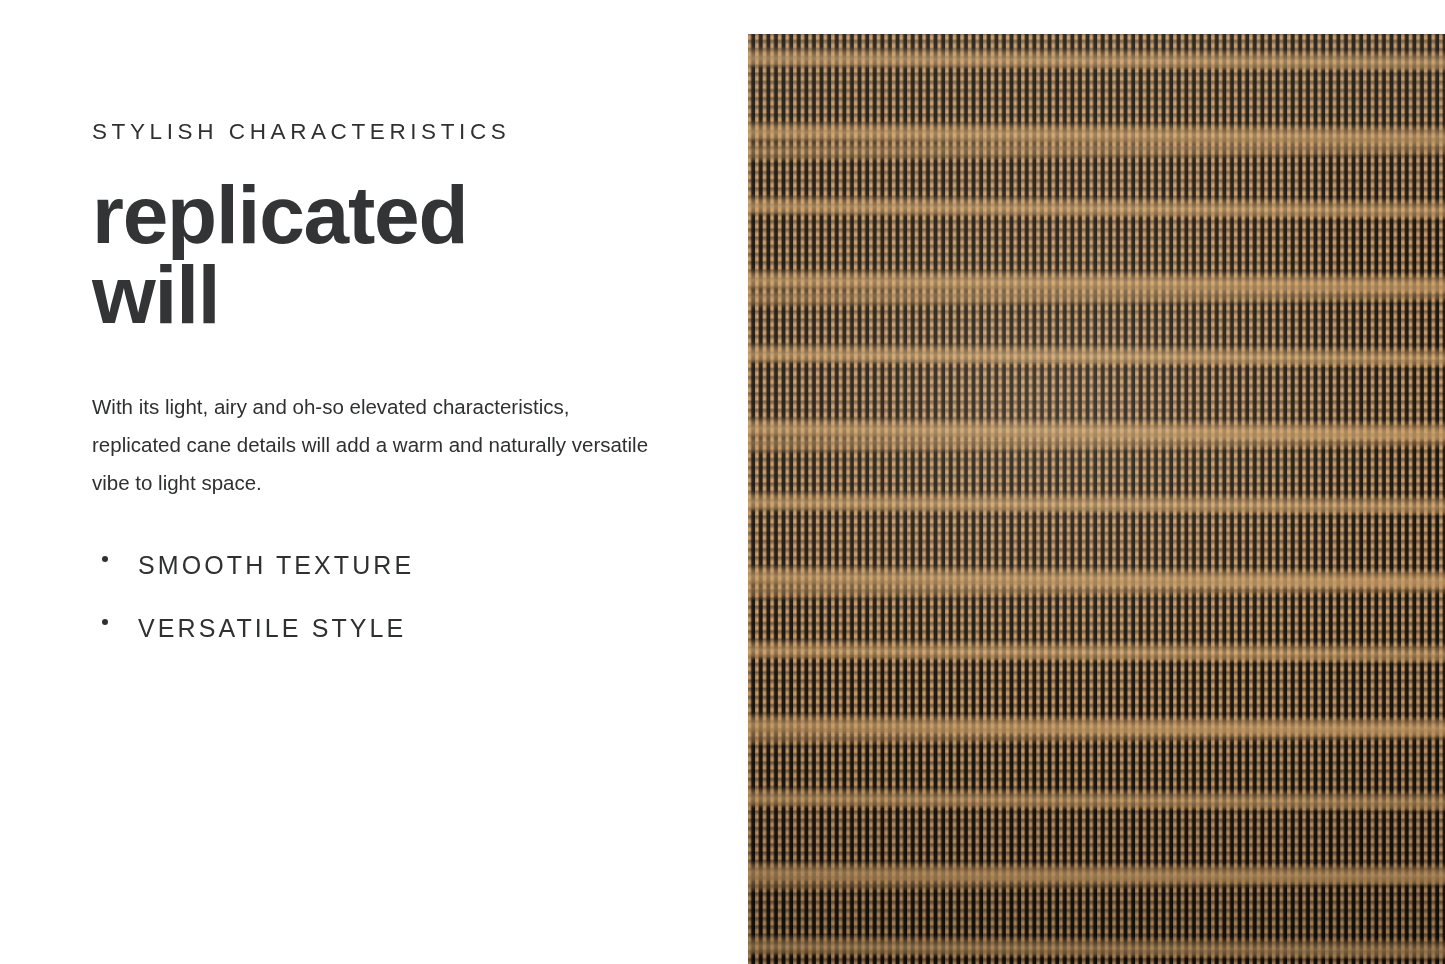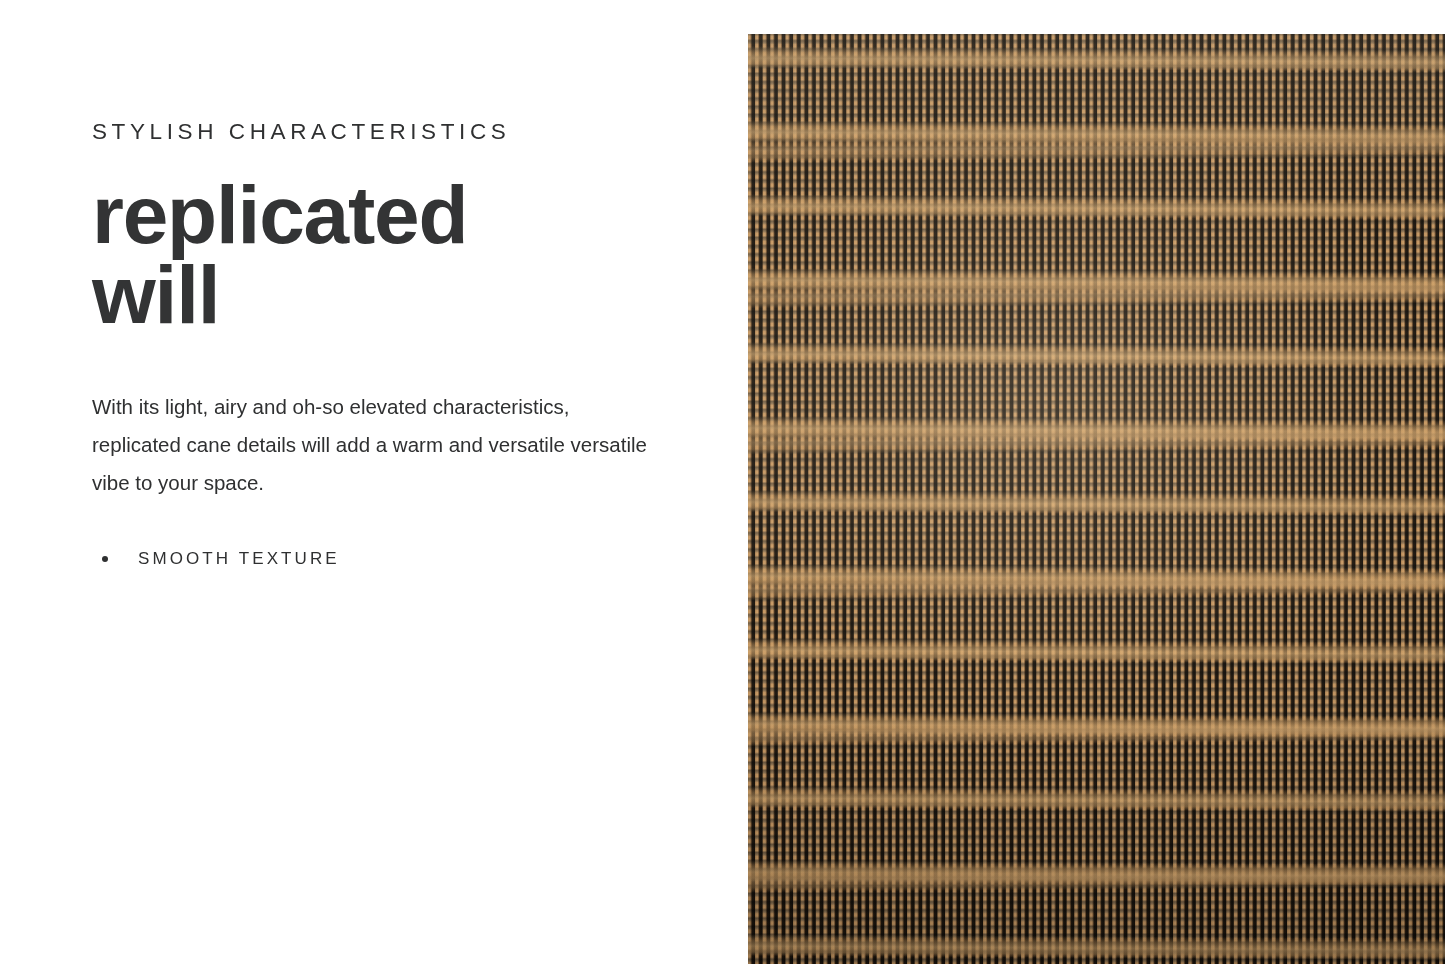--- a/index.html
+++ b/index.html
@@ -78,21 +78,21 @@
   .bullet-dot {
     flex: 0 0 auto;
     width: 6px;
     height: 6px;
     border-radius: 50%;
     background: #2f3031;
     margin-top: 9px;
     margin-right: 30px;
   }
   .feature-text {
-    font-size: 17px;
+    font-size: 25px;
     letter-spacing: 3.1px;
     line-height: 1.45;
     color: #2f3031;
     text-transform: uppercase;
     font-weight: 400;
     white-space: pre-line;
   }
 
   
   .right-panel {
@@ -177,26 +177,30 @@
 <body>
 
 <div class="page">
 
   <div class="left-panel">
 
     <div class="eyebrow">STYLISH CHARACTERISTICS</div>
 
     <h1 class="headline">replicated will</h1>
 
-    <p class="body-copy">With its light, airy and oh-so elevated characteristics, replicated cane details will add a warm and versatile versatile vibe to your space.</p>
+    <p class="body-copy">With its light, airy and oh-so elevated characteristics, replicated cane details will add a warm and naturally versatile vibe to light space.</p>
 
     <ul class="feature-list">
       <li class="feature-item">
         <span class="bullet-dot"></span>
         <span class="feature-text">SMOOTH TEXTURE</span>
+      </li>
+      <li class="feature-item">
+        <span class="bullet-dot"></span>
+        <span class="feature-text">VERSATILE STYLE</span>
       </li>
     </ul>
   </div>
 
   <div class="right-panel">
     <div class="weave">
       <div class="weave-vert"></div>
       <div class="weave-horz"></div>
       <div class="weave-bands"></div>
       <div class="weave-bands2"></div>

